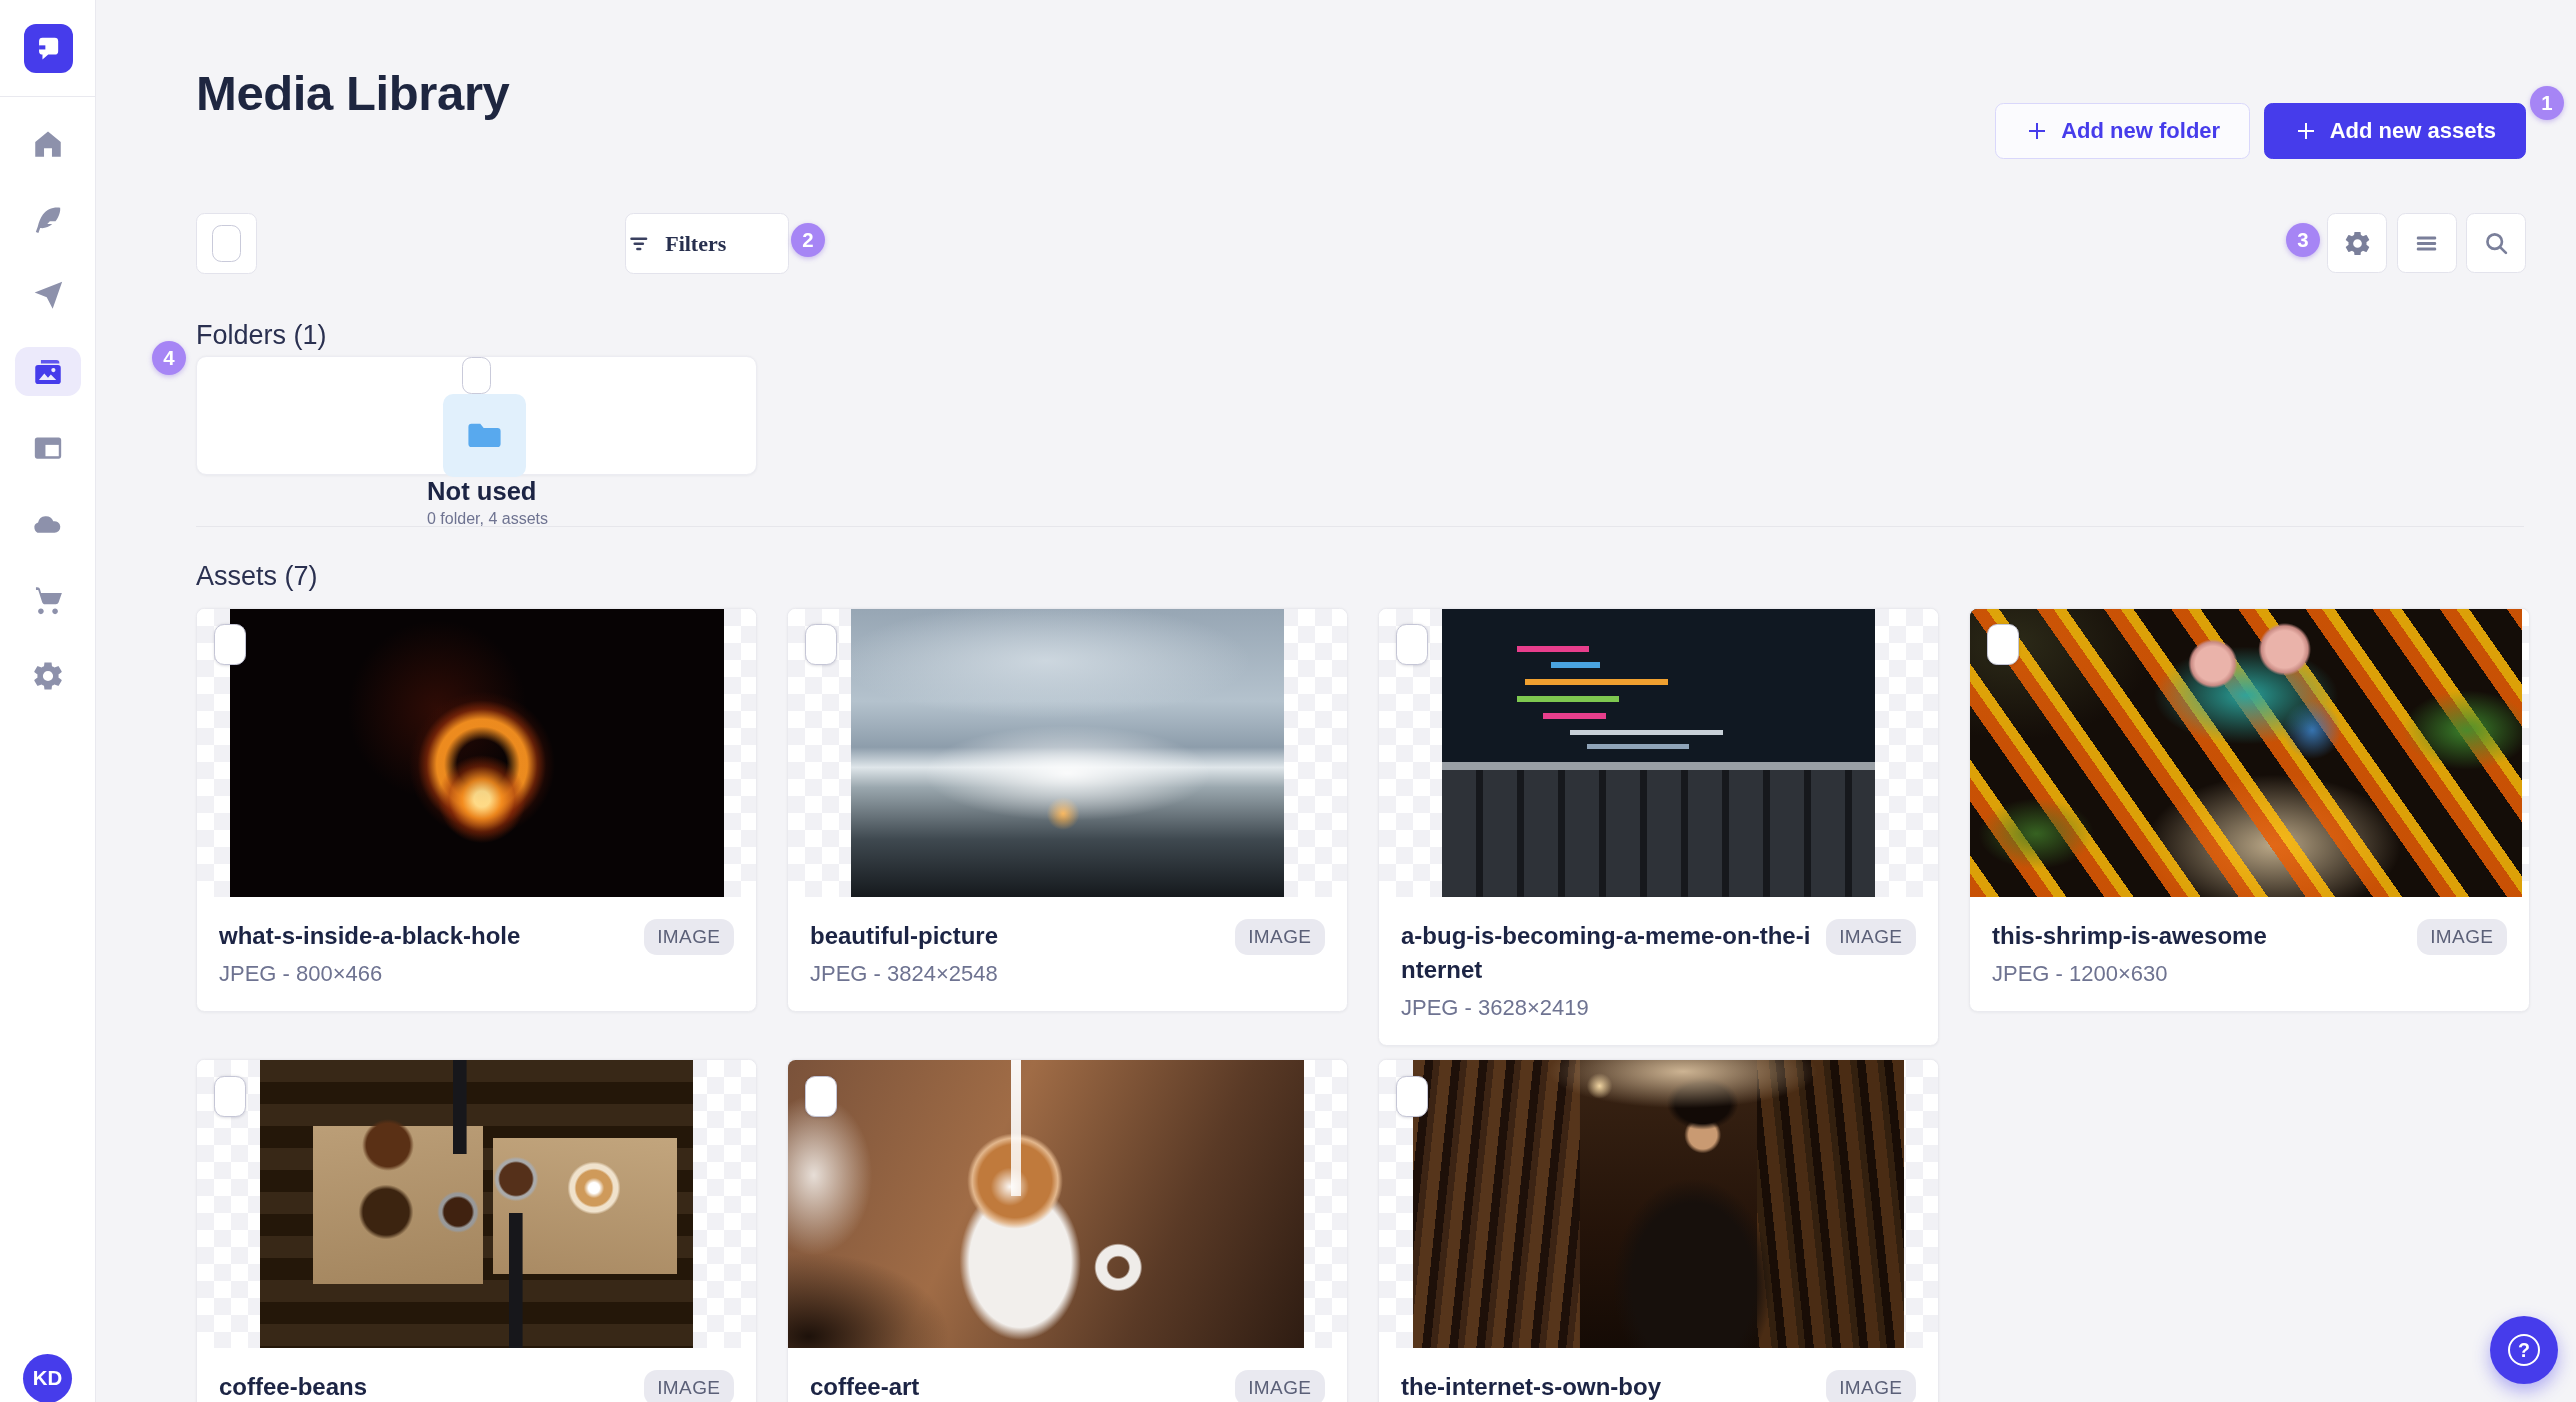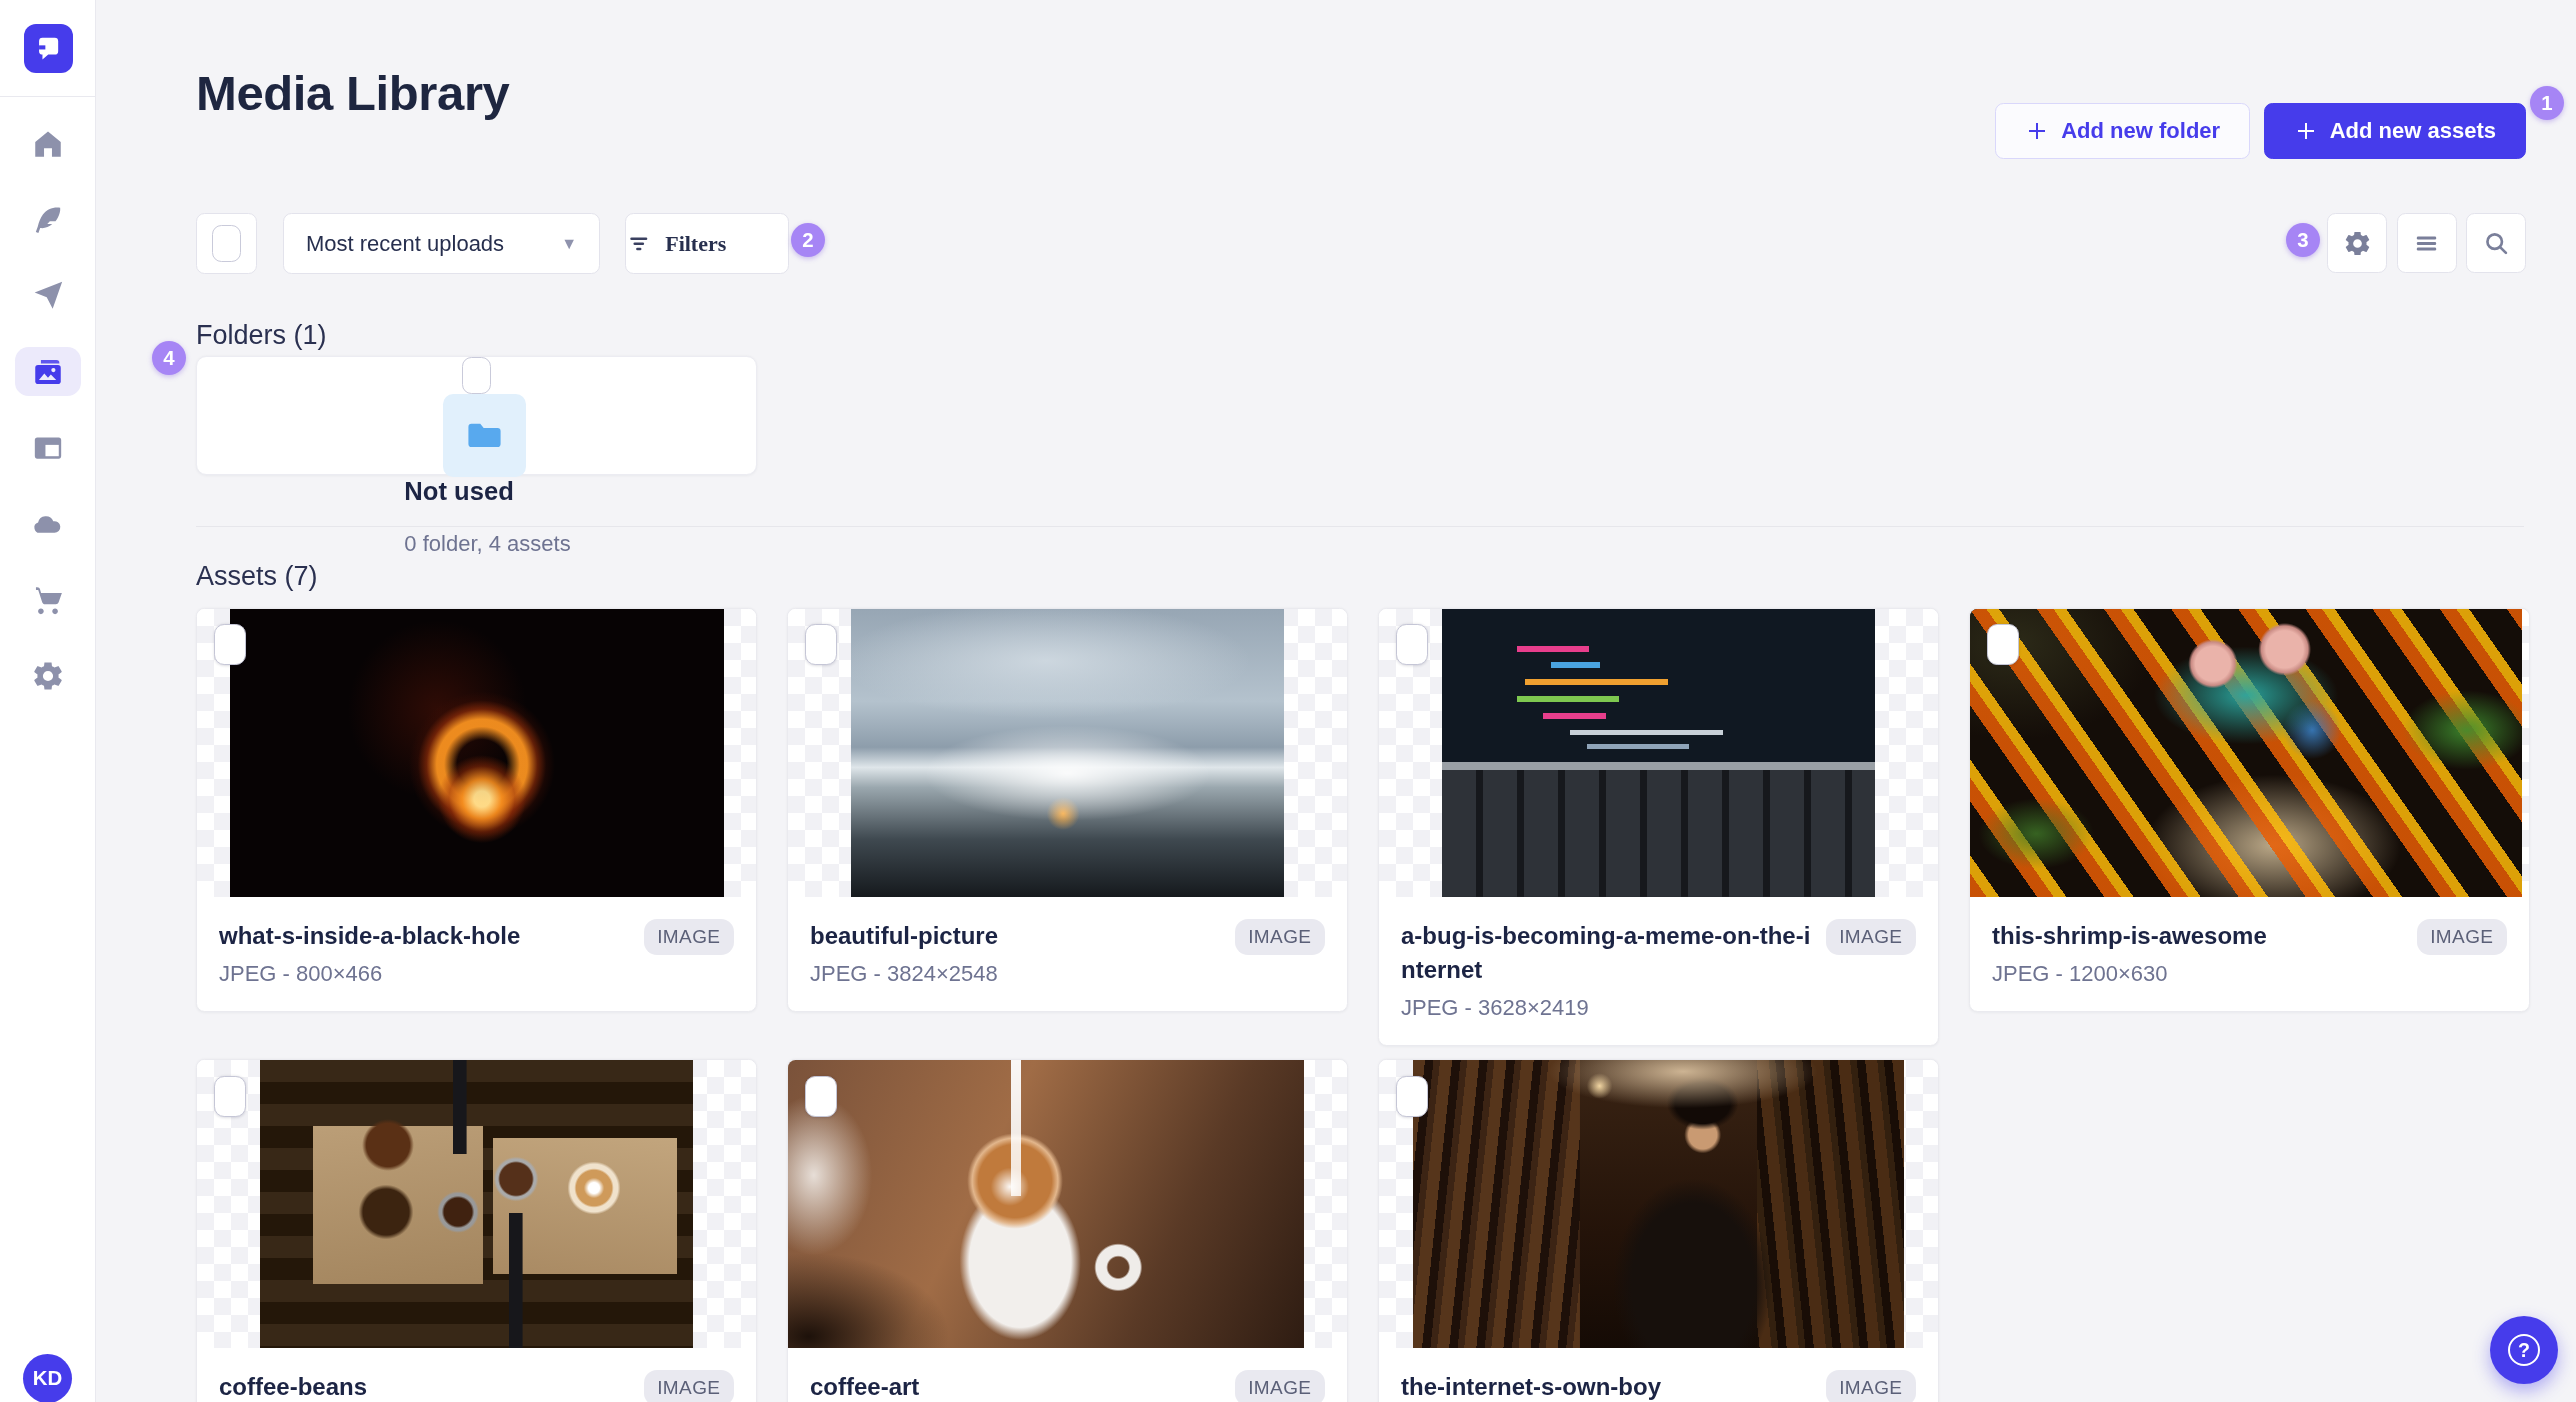--- a/index.html
+++ b/index.html
@@ -88,21 +88,21 @@
     display:flex; align-items:center; padding:0 20.4px; cursor:pointer;flex-direction:column;
   }
   .folder-card .checkbox { flex:none; }
   .folder-tile {
     width:83px; height:83px; border-radius:10.2px; background:#e1f0fc; margin-left:15.3px;
     display:flex; align-items:center; justify-content:center; flex:none;
   }
   .folder-tile svg { width:39px; height:39px; color:#58a9ee; }
   .folder-info { margin-left:22px; }
   .folder-name { font-size:25.6px; font-weight:700; color:#1c2444; }
-  .folder-meta { font-size:22px; color:#6e7391; margin-top:25px;text-align:center; }
+  .folder-meta { font-size:16px; color:#6e7391; margin-top:4px;text-align:center; }
   .rule { position:absolute; left:196px; top:526px; width:2328px; height:0.9px; background:#e6e6eb; }
   
   .assets-h { top:561px; }
   .assets-wrap { position:absolute; left:196px; top:608px; width:2332px; }
   .asset-row { display:flex; gap:30px; align-items:flex-start; }
   .asset-row + .asset-row { margin-top:13.6px; }
   .card {
     width:561px; background:#fff; border:0.9px solid #eaeaef; border-radius:8.5px;
     overflow:hidden; box-shadow:0 0.9px 2.6px rgba(25,30,60,.05); cursor:pointer; flex:none;
   }
@@ -281,24 +281,20 @@
 
 <div class="ann ann-1">1</div>
 <div class="ann ann-2">2</div>
 <div class="ann ann-3">3</div>
 <div class="ann ann-4">4</div>
 
 <div class="toolbar">
   <div class="check-btn">
     <div class="checkbox"></div>
   </div>
-  <div class="sort-select">
-    <span class="label">Most recent uploads</span>
-    <span class="caret">▼</span>
-  </div>
   <div class="filters-btn">
     <svg viewBox="0 0 24 24" fill="currentColor">
       <rect x="4" y="6" width="16" height="2.4" rx="1.2"></rect>
         <rect x="7" y="10.8" width="10" height="2.4" rx="1.2"></rect>
         <rect x="9.5" y="15.6" width="5" height="2.4" rx="1.2"></rect>
     </svg>
     <span>Filters</span>
   </div>
   <div class="icon-btns">
     <div class="sq-btn">

